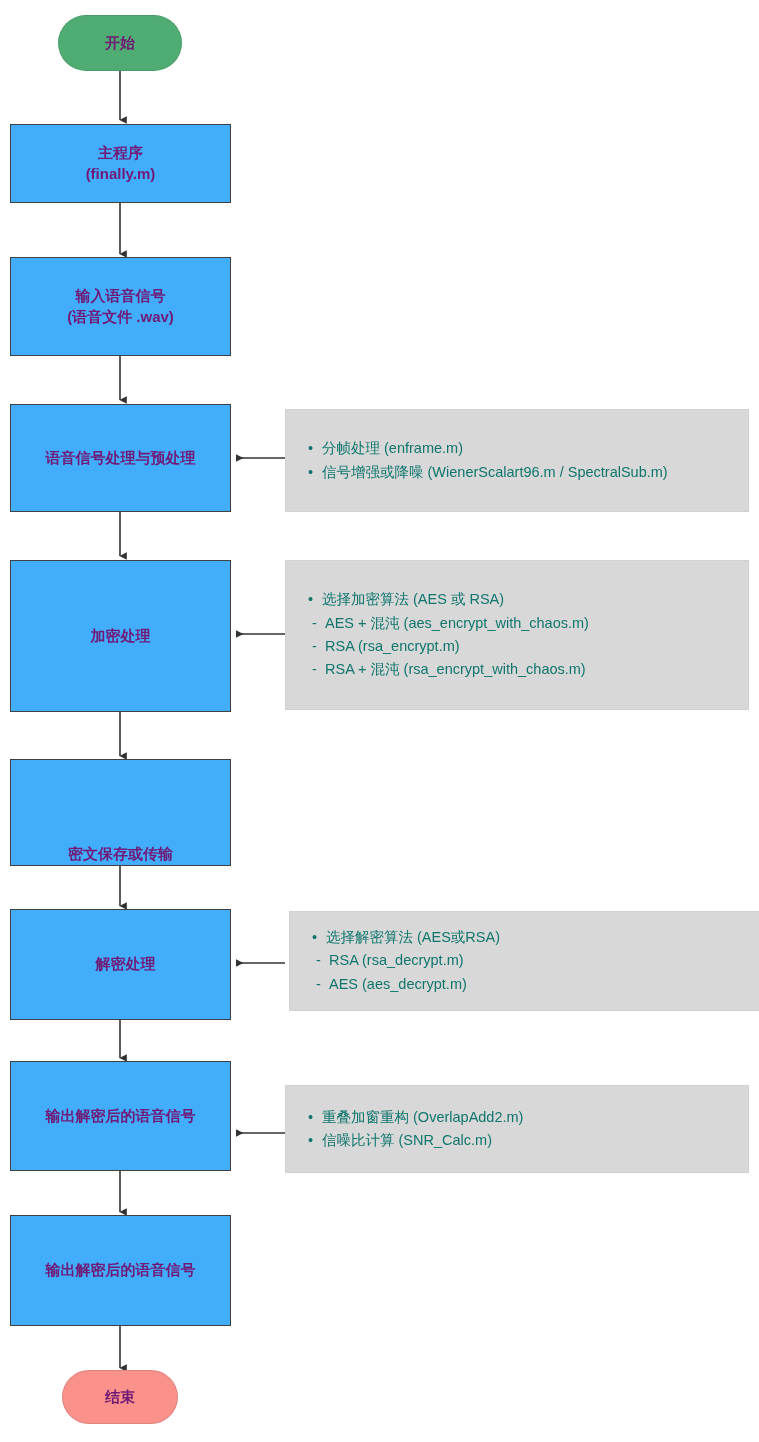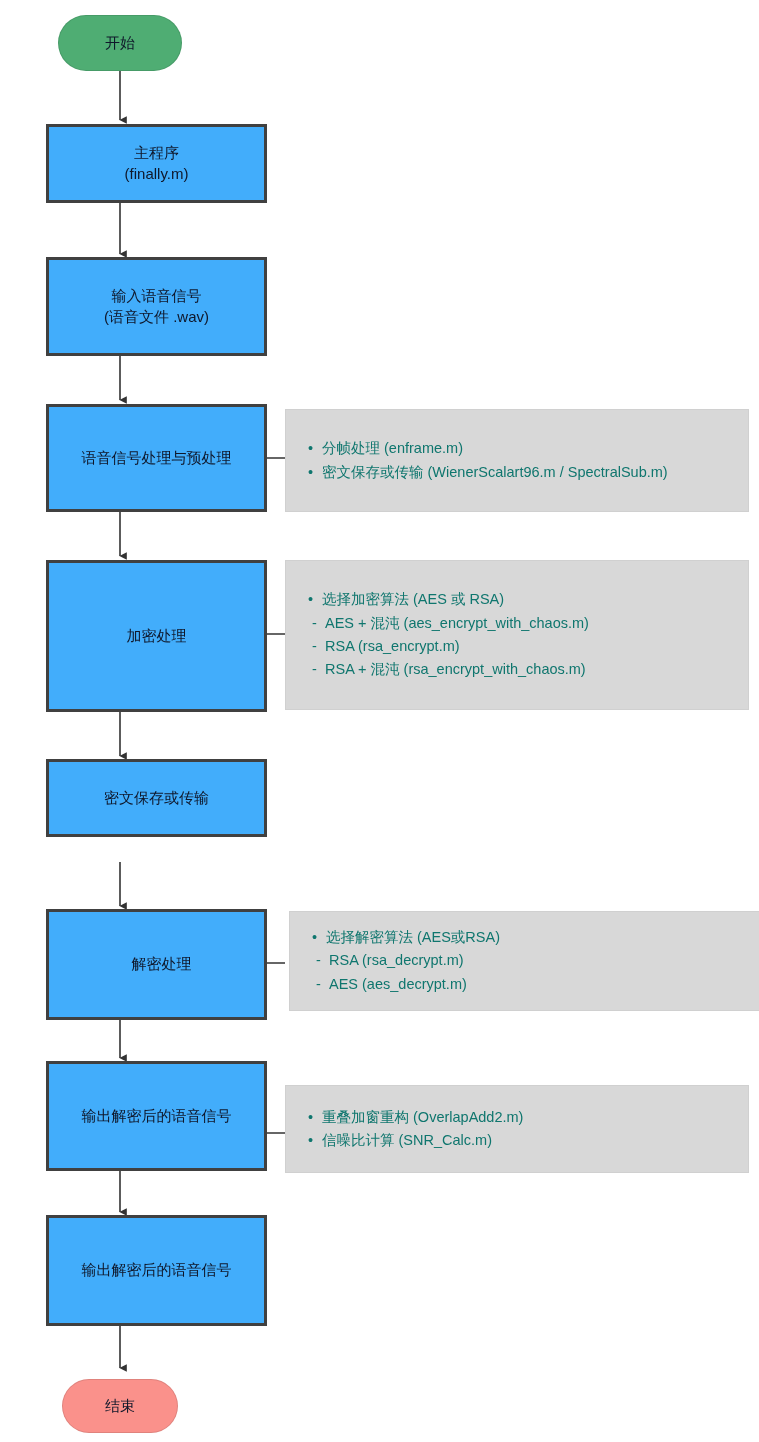--- a/index.html
+++ b/index.html
@@ -30,36 +30,36 @@
   }
   
   .node {
     position: absolute;
     z-index: 2;
     box-sizing: border-box;
     display: flex;
     align-items: center;
     justify-content: center;
     text-align: center;
-    color: #0f172a;
+    color: #701a75;
     line-height: 1.38;
+    font-weight: bold;
   }
   .node-terminal {
     border-radius: 28px;
     border: 1px solid rgba(0,0,0,0.10);
     font-size: 15px;
   }
   .node-terminal.start { background: #4FAD73; }
-  .node-terminal.end   { background: #FA918B; margin-top: 9px; }
+  .node-terminal.end   { background: #FA918B; }
 
   .node-process {
     background: #42ADFB;
-    border: 3px solid #404040;
+    border: 1px solid #404040;
     font-size: 15px;
-    margin-left: 36px;
   }
   .node-process .line2 { display: block; }
 
   
   .note {
     position: absolute;
     z-index: 2;
     box-sizing: border-box;
     background: #D8D8D8;
     border: 1px solid #D0D0D0;
@@ -155,21 +155,21 @@
   </div>
 
   <div class="node node-process" style="left:10px; top:404px; width:221px; height:108px;">
     <span>语音信号处理与预处理</span>
   </div>
 
   <div class="node node-process" style="left:10px; top:560px; width:221px; height:152px;">
     <span>加密处理</span>
   </div>
 
-  <div class="node node-process" style="left:10px; top:759px; width:221px; height:78px;">
+  <div class="node node-process" style="left:10px; top:759px; width:221px; height:107px;align-items:flex-end;">
     <span>密文保存或传输</span>
   </div>
 
   <div class="node node-process" style="left:10px; top:909px; width:221px; height:111px;padding-left:10px;">
     <span>解密处理</span>
   </div>
 
   <div class="node node-process" style="left:10px; top:1061px; width:221px; height:110px;">
     <span>输出解密后的语音信号</span>
   </div>
@@ -177,21 +177,21 @@
   <div class="node node-process" style="left:10px; top:1215px; width:221px; height:111px;">
     <span>输出解密后的语音信号</span>
   </div>
 
   <div class="node node-terminal end" style="left:62px; top:1370px; width:116px; height:54px;">
     <span>结束</span>
   </div>
 
   <div class="note" style="left:285px; top:409px; width:464px; height:103px;">
     <div class="bullet-line">分帧处理 (enframe.m)</div>
-    <div class="bullet-line">密文保存或传输 (WienerScalart96.m / SpectralSub.m)</div>
+    <div class="bullet-line">信号增强或降噪 (WienerScalart96.m / SpectralSub.m)</div>
   </div>
 
   <div class="note" style="left:285px; top:560px; width:464px; height:150px;">
     <div class="bullet-line">选择加密算法 (AES 或 RSA)</div>
     <div class="sub-line">AES + 混沌 (aes_encrypt_with_chaos.m)</div>
     <div class="sub-line">RSA (rsa_encrypt.m)</div>
     <div class="sub-line">RSA + 混沌 (rsa_encrypt_with_chaos.m)</div>
   </div>
 
   <div class="note" style="left:289px; top:911px; width:488px; height:100px;">

